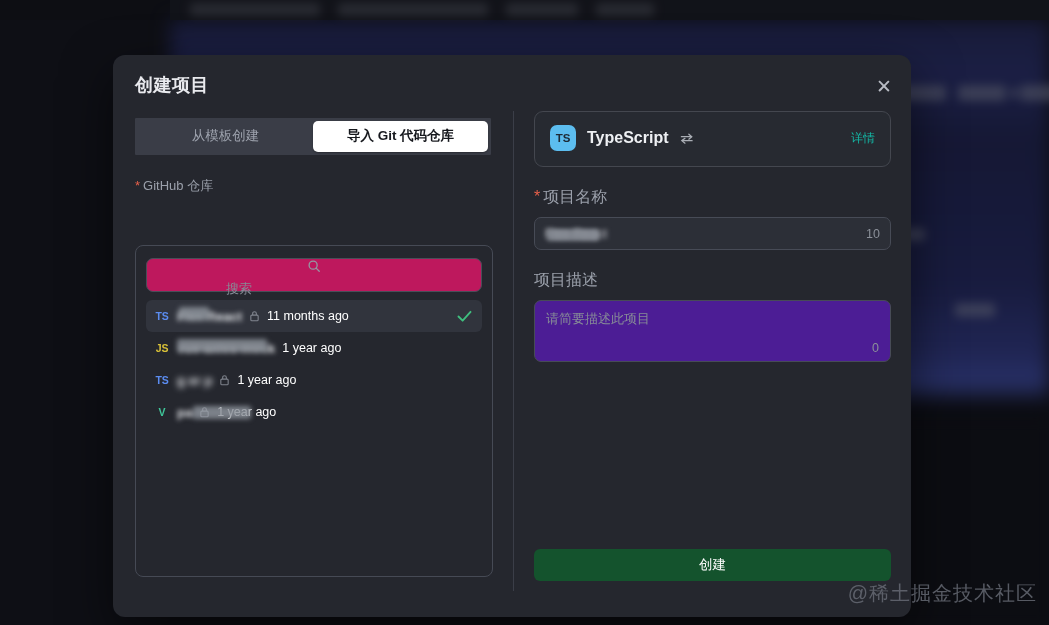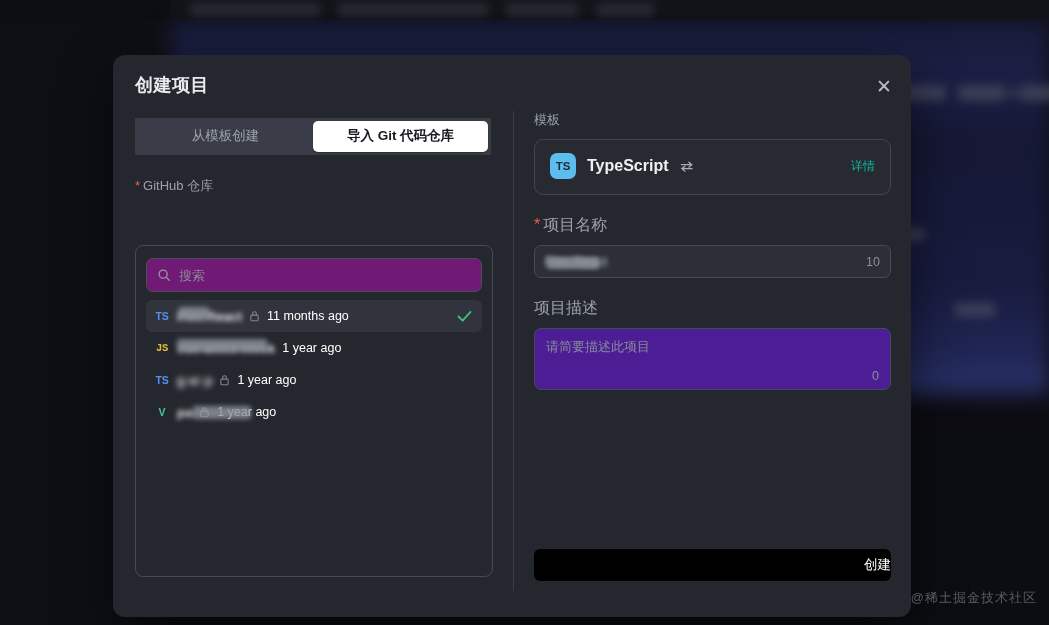--- a/index.html
+++ b/index.html
@@ -160,25 +160,26 @@
     border-radius: 8px;
     padding: 12px 10px 10px 10px;
     overflow: hidden;
   }
 
   .search-wrap {
     position: relative;
     height: 34px;
     border: 1px solid #4a4e59;
     border-radius: 7px;
-    background: #701a75;
+    background: #be185d;
     display: flex;
     align-items: center;
     padding: 0 10px;
     gap: 8px;
+    flex-direction: column;
   }
   .search-icon { flex: 0 0 auto; display: flex; }
   .search-input {
     flex: 1;
     background: transparent;
     border: none;
     outline: none;
     color: #d6d8de;
     font-size: 13px;
     font-family: inherit;
@@ -200,21 +201,21 @@
 
   .lang-badge {
     font-size: 10.5px;
     font-weight: bold;
     flex: 0 0 auto;
     width: 16px;
     text-align: center;
     letter-spacing: -.2px;
   }
   .lang-ts { color: #5b8cf0; }
-  .lang-js { color: #d8c038; font-family: Liberation Mono, monospace; }
+  .lang-js { color: #d8c038; }
   .lang-v  { color: #3fc79a; }
 
   .repo-name {
     font-size: 13px;
     color: #e6e8ec;
     font-weight: bold;
     filter: blur(2.6px);
     white-space: nowrap;
     position: relative;
   }
@@ -363,35 +364,34 @@
     position: absolute;
     right: 11px; bottom: 6px;
     font-size: 12.5px;
     color: #8b9099;
   }
 
   .create-btn {
     position: absolute;
     left: 421px; top: 494px;
     width: 357px; height: 32px;
-    background: #000000;
+    background: #14532d;
     color: #ffffff;
     font-size: 13.5px;
     border: none;
     border-radius: 6px;
     cursor: pointer;
     font-family: inherit;
-    text-align: right;
   }
 
   
   .watermark {
     position: absolute;
     right: 12px; bottom: 18px;
-    font-size: 13px;
+    font-size: 20px;
     color: #6a6e78;
     opacity: .8;
     letter-spacing: 1px;
     user-select: none;
   }
 </style>
 </head>
 <body>
 
 <div class="bg-root">
@@ -494,21 +494,20 @@
         <span class="repo-time">1 year ago</span>
       </div>
 
     </div>
   </div>
 
   <div class="divider"></div>
 
   <div class="right-col">
 
-    <div class="sec-label">模板</div>
 
     <div class="tpl-card">
       <div class="tpl-head">
         <span class="tpl-badge">TS</span>
         <span class="tpl-name">TypeScript</span>
         <span class="swap-icon">
           <svg width="14" height="13" viewBox="0 0 15 14" fill="none" stroke="#cbcfd6" stroke-width="1.4" stroke-linecap="round">
             <line x1="1.5" y1="5" x2="12" y2="5"></line>
               <polyline points="9.5,2.3 12.6,5 9.5,7.7" fill="none"></polyline>
             <line x1="13" y1="9.3" x2="2.5" y2="9.3"></line>

